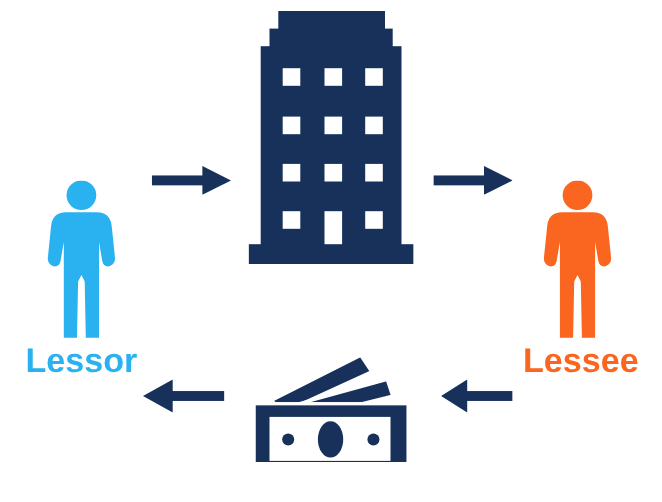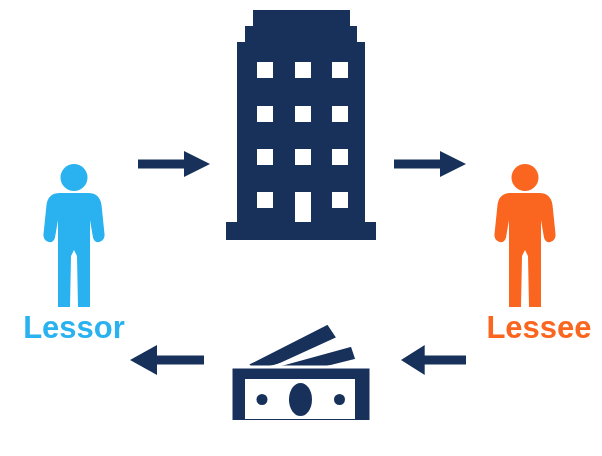--- a/index.html
+++ b/index.html
@@ -102,15 +102,15 @@
   <svg class="abs navy-fill" style="left:130px;top:345px" width="74" height="30" viewBox="0 0 74 30">
     <use href="#arrow-left-shape"></use>
   </svg>
 
   <svg class="abs navy-fill" style="left:401px;top:345px" width="65" height="30" viewBox="0 0 74 30" preserveAspectRatio="none">
     <use href="#arrow-left-shape"></use>
   </svg>
 
   <div class="actor-label label-lessor" style="left:19px;top:312px">Lessor</div>
 
-  <div class="actor-label label-lessee" style="left:484px;top:312px">Lessee</div>
+  <div class="actor-label label-lessee" style="left:473px;top:312px">Lessee</div>
 
 </div>
 
 </body></html>

